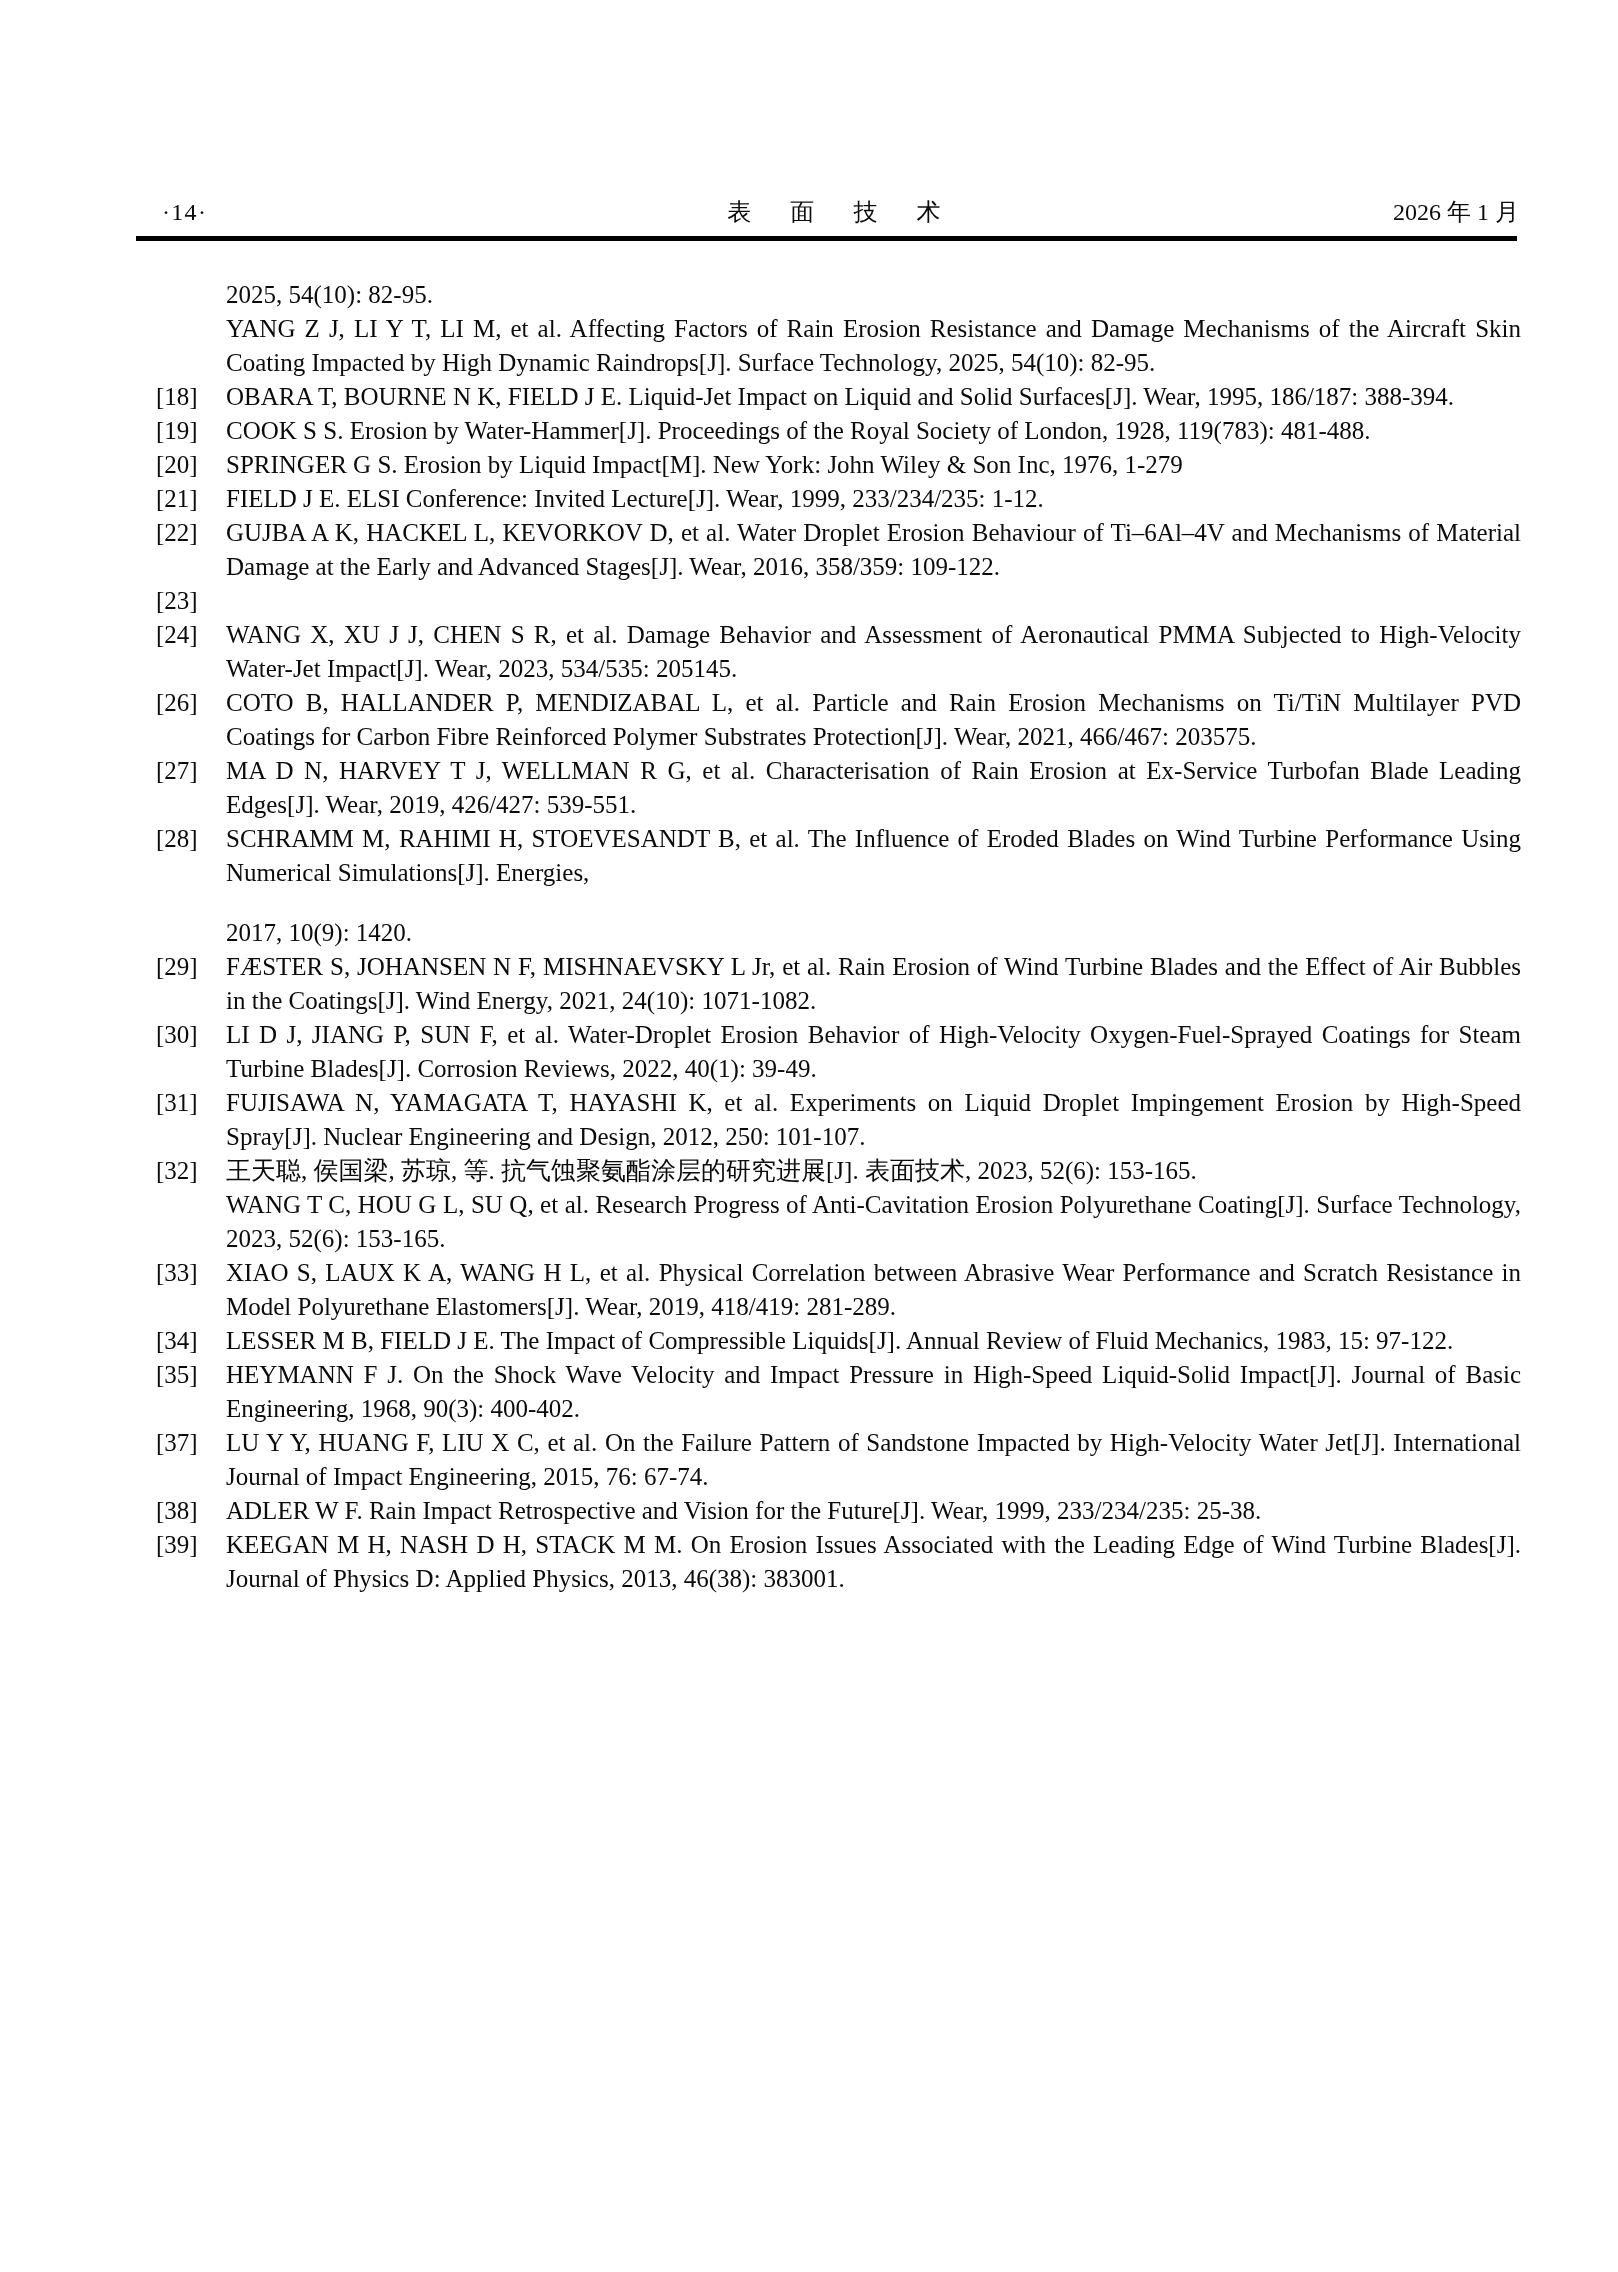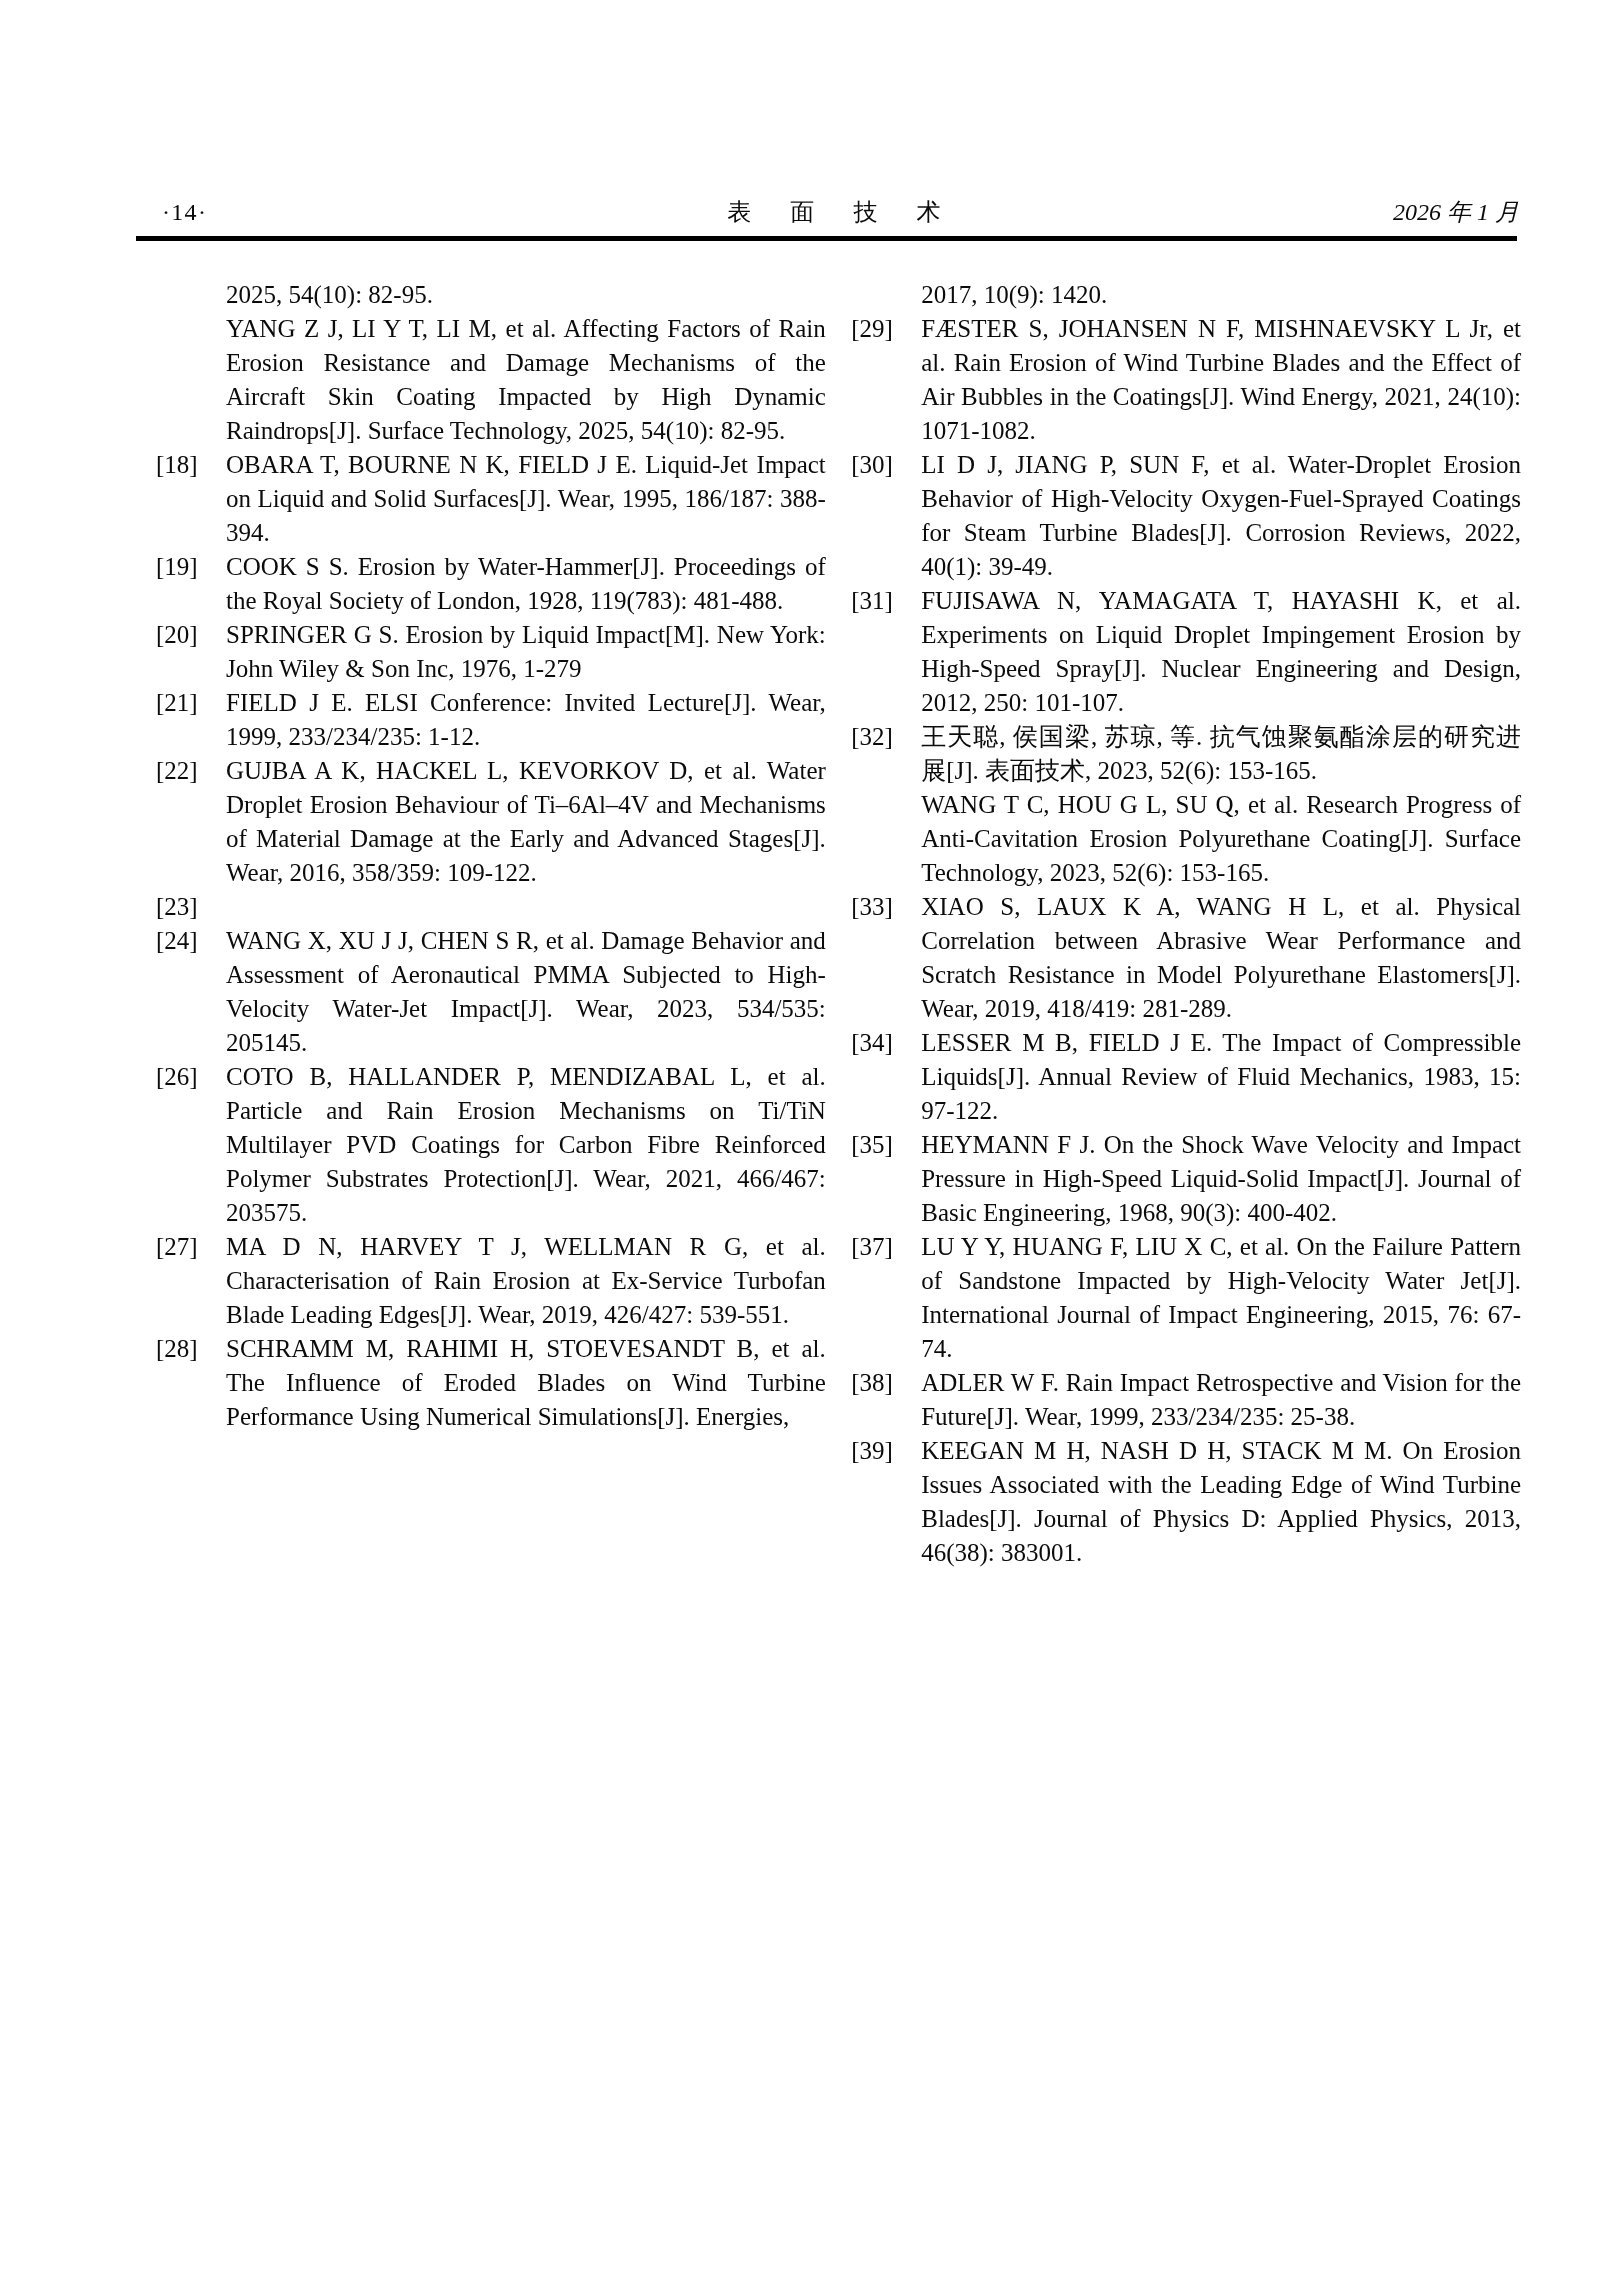--- a/index.html
+++ b/index.html
@@ -30,31 +30,31 @@
   }
   .journal-title {
     flex: 1;
     text-align: center;
     word-spacing: 30.5px;
     letter-spacing: 1.3px;
   }
   .issue-date {
     min-width: 114px;
     text-align: right;
-    font-style: italic;
   }
   .header-rule {
     height: 5.1px;
     background: #000000;
     margin: 10.2px 102px 0 136px;
   }
   .content {
     display: flex;
     gap: 25.4px;
     margin: 37px 98px 0 156px;
+    flex-direction: column;
   }
   .col {
     flex: 1;
     min-width: 0;
     font-size: 25px;
     line-height: 34px;
   }
   .ref {
     display: flex;
     align-items: flex-start;

